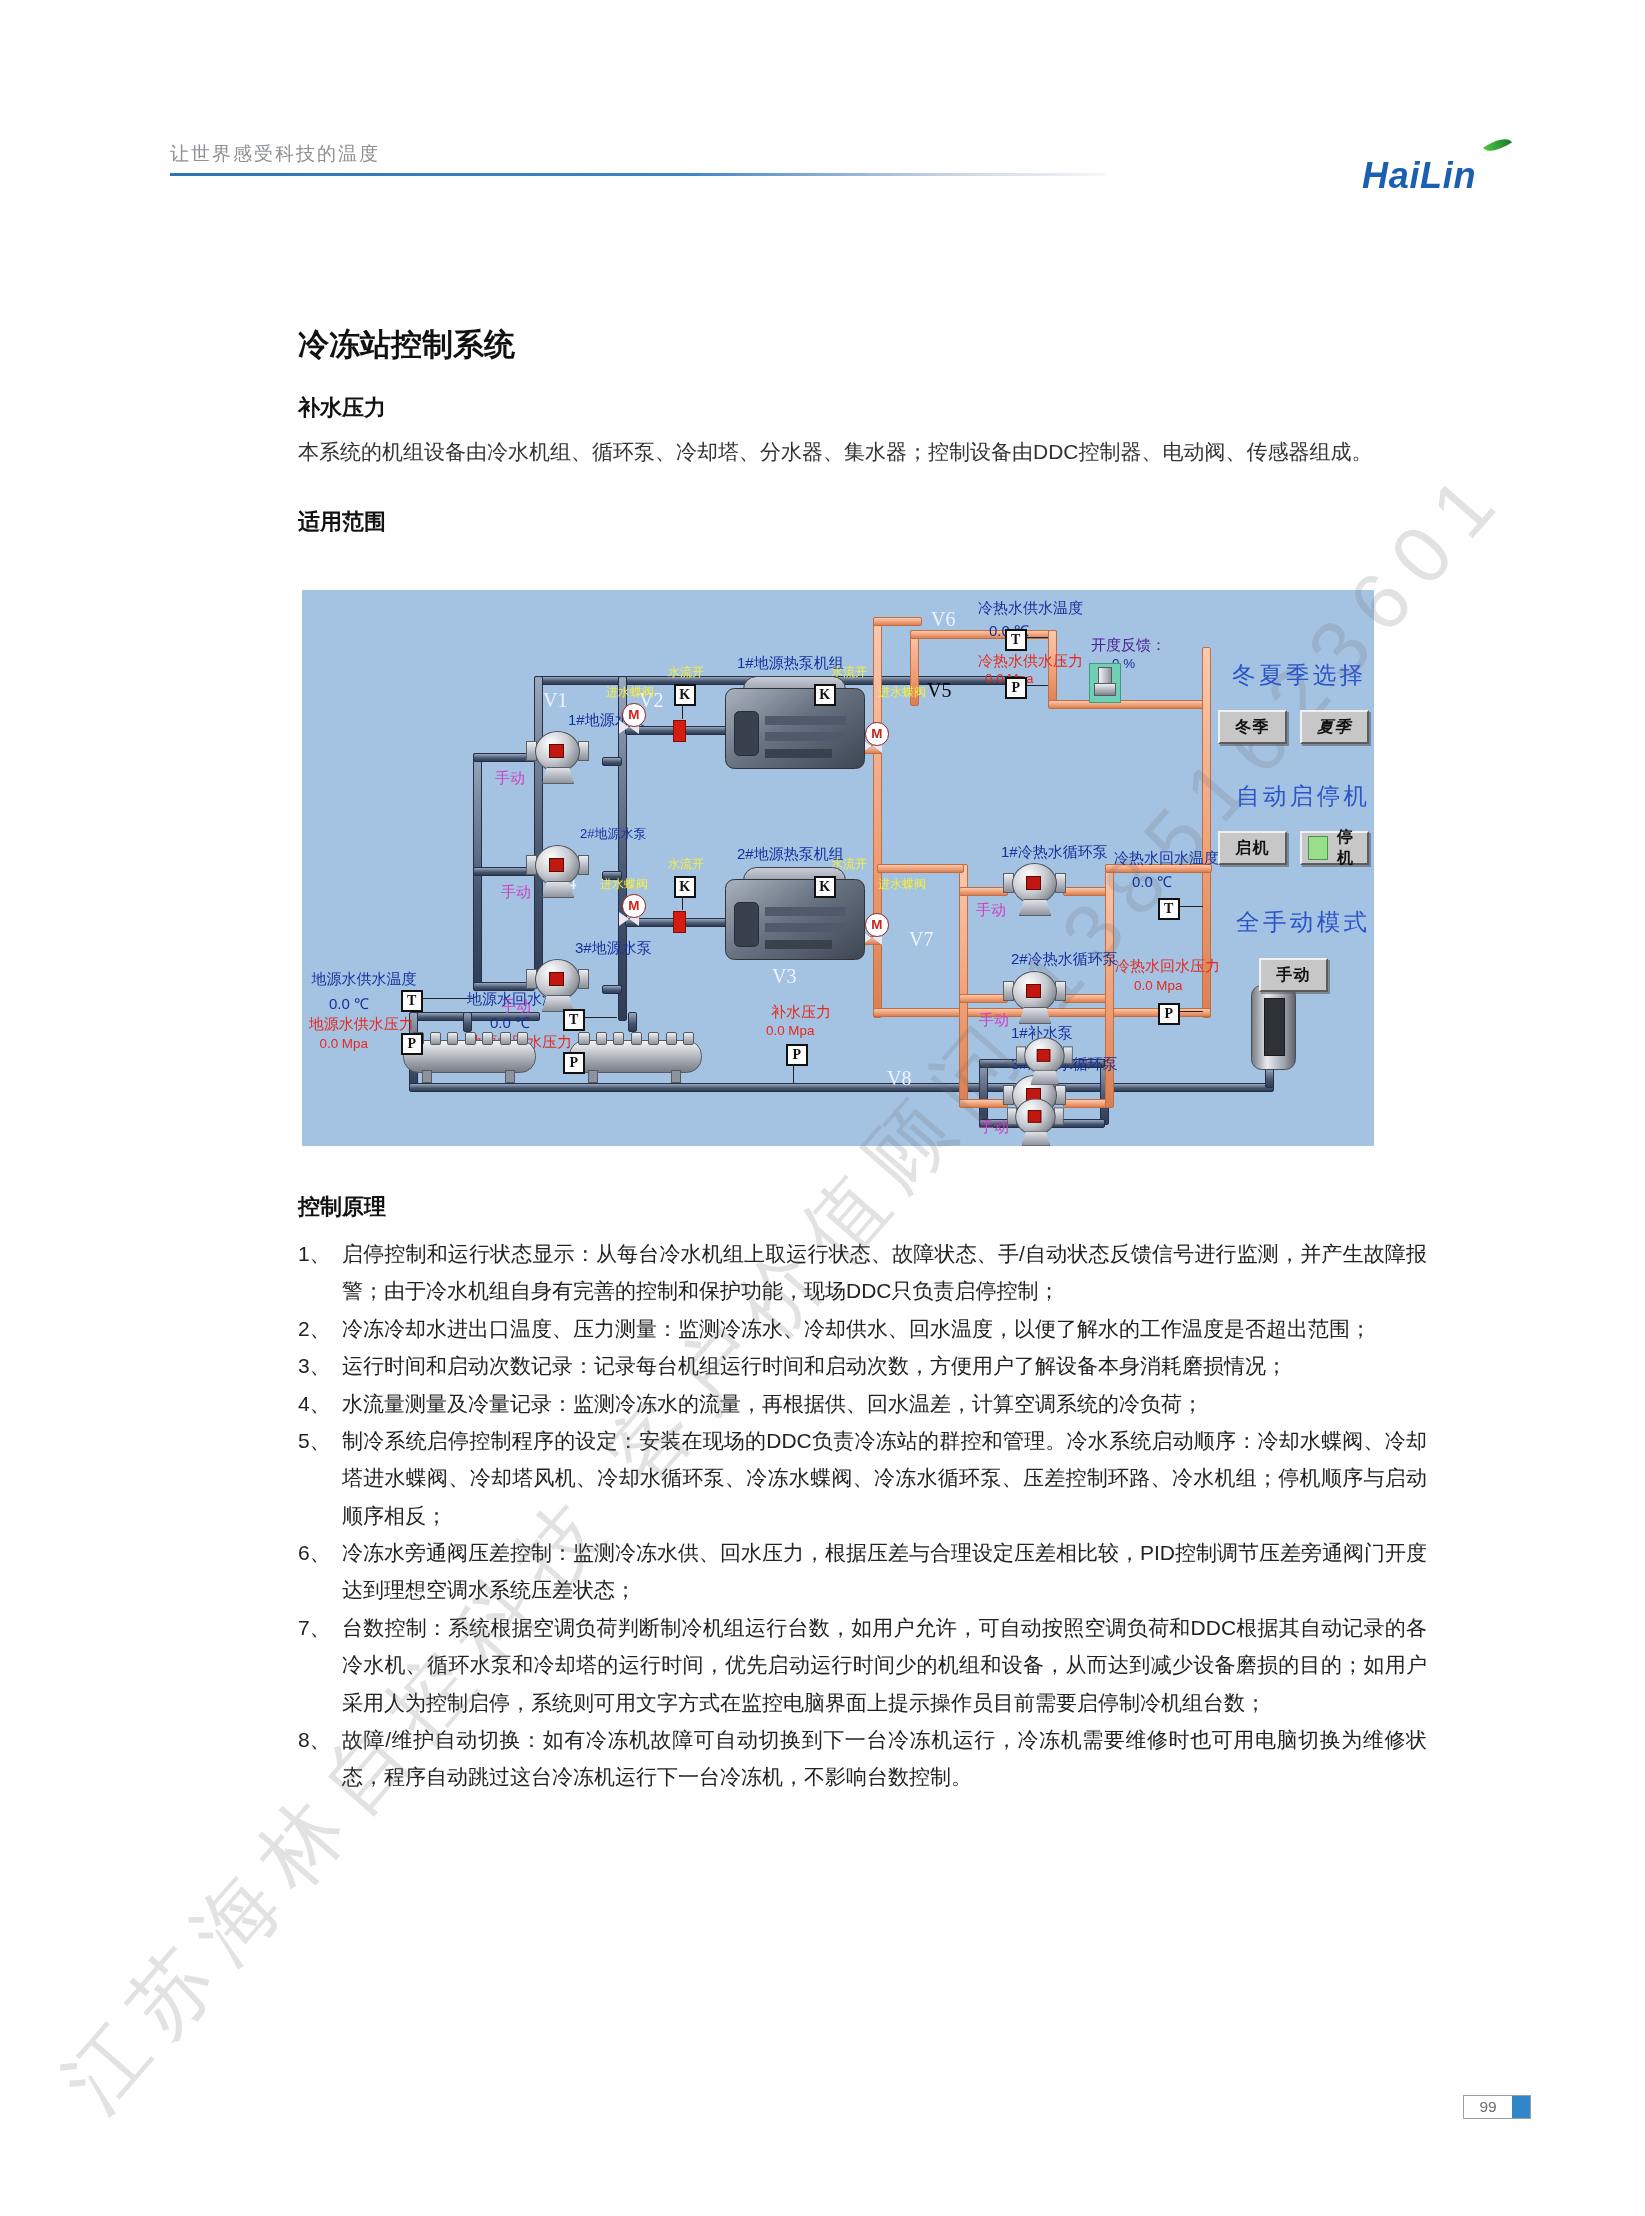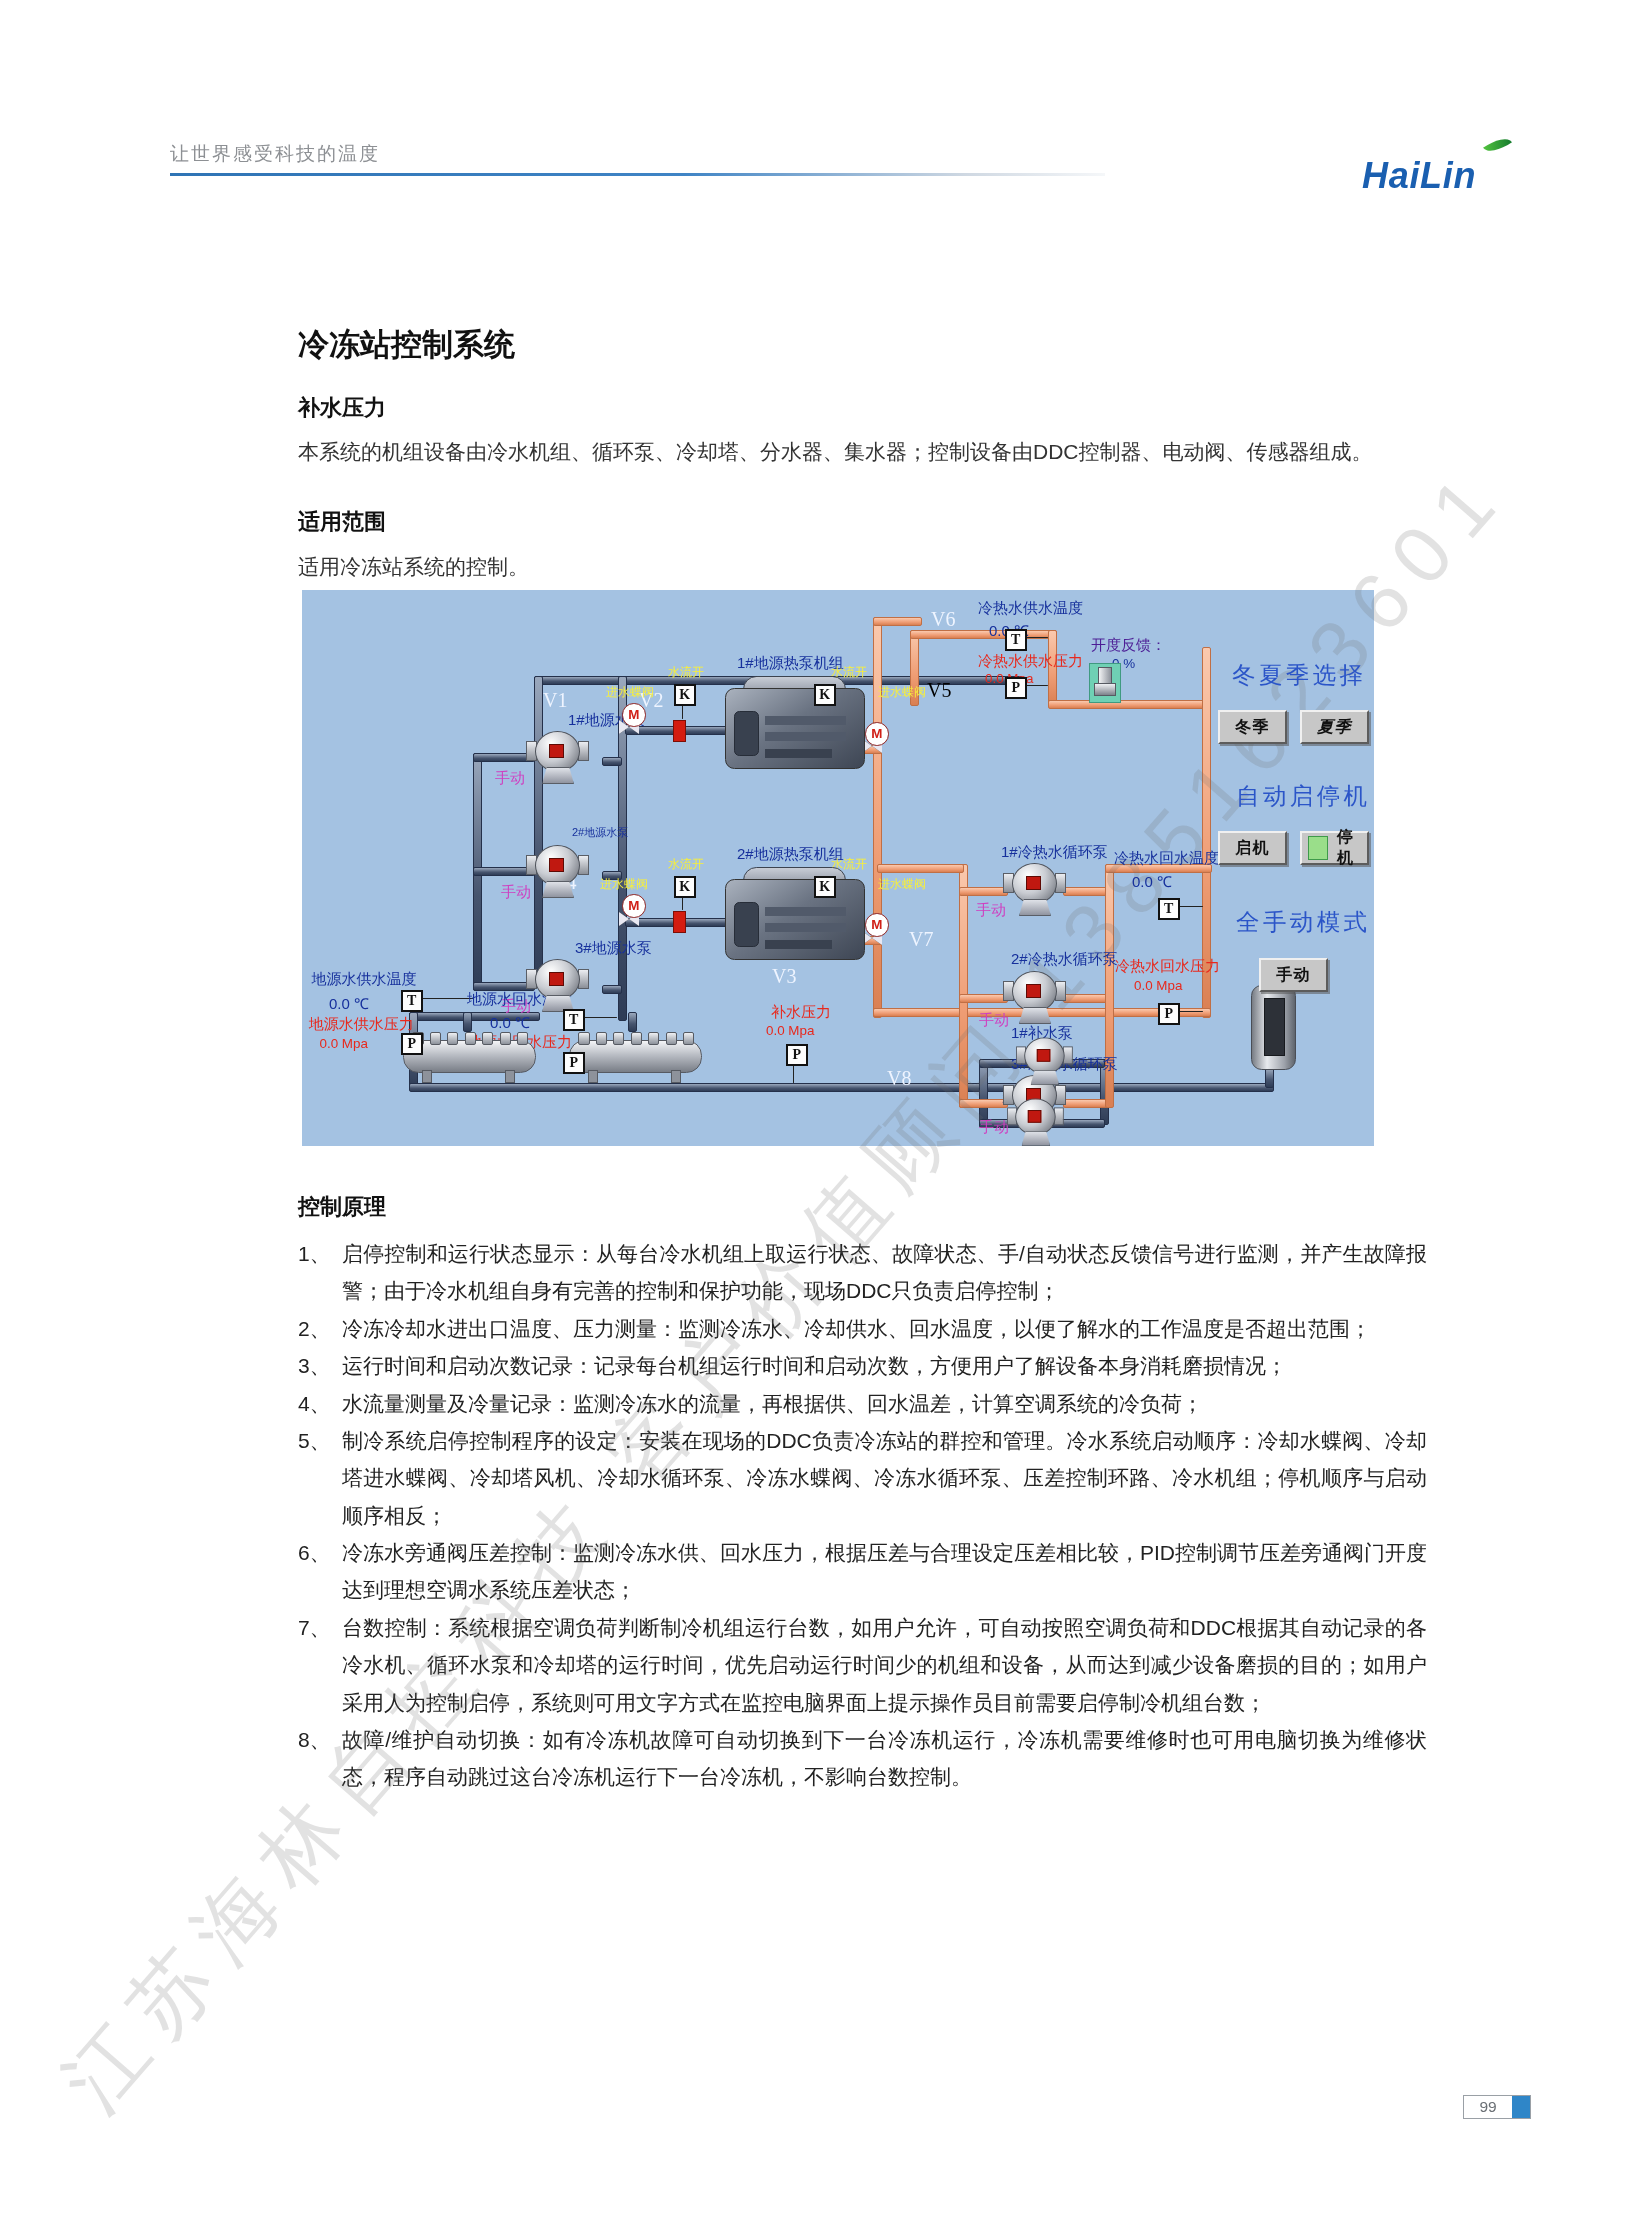--- a/index.html
+++ b/index.html
@@ -112,21 +112,20 @@
   </div>
 
   <div class="watermark">江苏海林自控科技 客户价值顾问 13851623601</div>
 
   <div class="doc-title">冷冻站控制系统</div>
 
   <div class="sec-h" id="h-sys">补水压力</div>
   <div class="sec-b" id="b-sys">本系统的机组设备由冷水机组、循环泵、冷却塔、分水器、集水器；控制设备由DDC控制器、电动阀、传感器组成。</div>
 
   <div class="sec-h" id="h-scope">适用范围</div>
-  <div class="sec-b" id="b-scope">适用冷冻站系统的控制。</div>
 
   <div id="diagram">
     <div class="panel-h" style="left:930px;top:69px;">冬夏季选择</div>
     <button class="btn3d" style="left:916px;top:120px;">
         <span>冬季</span>
       </button>
     <button class="btn3d" style="left:998px;top:120px;font-style:italic;">
         <span>夏季</span>
       </button>
 
@@ -200,21 +199,21 @@
       <div class="pipe l" style="left: 521px; top: 304px; width: 1.3px; height: 34px;"></div>
       <div class="dlabel serif" style="left: 241px; top: 99px; color: rgb(238, 244, 255); font-size: 20px;">V1</div>
       <div class="dlabel serif" style="left: 337px; top: 99px; color: rgb(238, 244, 255); font-size: 20px;">V2</div>
       <div class="dlabel serif" style="left: 250px; top: 281px; color: rgb(238, 244, 255); font-size: 20px;">V4</div>
       <div class="dlabel serif" style="left: 470px; top: 375px; color: rgb(238, 244, 255); font-size: 20px;">V3</div>
       <div class="dlabel serif" style="left: 625px; top: 89px; color: #000000; font-size: 20px;">V5</div>
       <div class="dlabel serif" style="left: 629px; top: 17.5px; color: rgb(238, 244, 255); font-size: 20px;">V6</div>
       <div class="dlabel serif" style="left: 607px; top: 338px; color: rgb(238, 244, 255); font-size: 20px;">V7</div>
       <div class="dlabel serif" style="left: 585px; top: 477px; color: rgb(238, 244, 255); font-size: 20px;">V8</div>
       <div class="dlabel" style="left: 266px; top: 121px; color: rgb(22, 48, 156); font-size: 15px;">1#地源水泵</div>
-      <div class="dlabel" style="left: 270px; top: 235px; color: rgb(22, 48, 156); font-size: 11px;">2#地源水泵</div>
+      <div class="dlabel" style="left: 278px; top: 235px; color: rgb(22, 48, 156); font-size: 13px;">2#地源水泵</div>
       <div class="dlabel" style="left: 273px; top: 349px; color: rgb(22, 48, 156); font-size: 15px;">3#地源水泵</div>
       <div class="dlabel" style="left: 193px; top: 179px; color: rgb(207, 63, 192); font-size: 15px;">手动</div>
       <div class="dlabel" style="left: 199px; top: 293px; color: rgb(207, 63, 192); font-size: 15px;">手动</div>
       <div class="dlabel" style="left: 199px; top: 407px; color: rgb(207, 63, 192); font-size: 15px;">手动</div>
       <div class="dlabel" style="left: 435px; top: 64px; color: rgb(22, 48, 156); font-size: 15px;">1#地源热泵机组</div>
       <div class="dlabel" style="left: 435px; top: 255px; color: rgb(22, 48, 156); font-size: 15px;">2#地源热泵机组</div>
       <div class="dlabel" style="left: 304px; top: 94px; color: rgb(248, 239, 58); font-size: 12px;">进水蝶阀</div>
       <div class="dlabel" style="left: 366px; top: 74px; color: rgb(248, 239, 58); font-size: 12px;">水流开</div>
       <div class="dlabel" style="left: 529px; top: 74px; color: rgb(248, 239, 58); font-size: 12px;">水流开</div>
       <div class="dlabel" style="left: 576px; top: 94px; color: rgb(248, 239, 58); font-size: 12px;">进水蝶阀</div>

